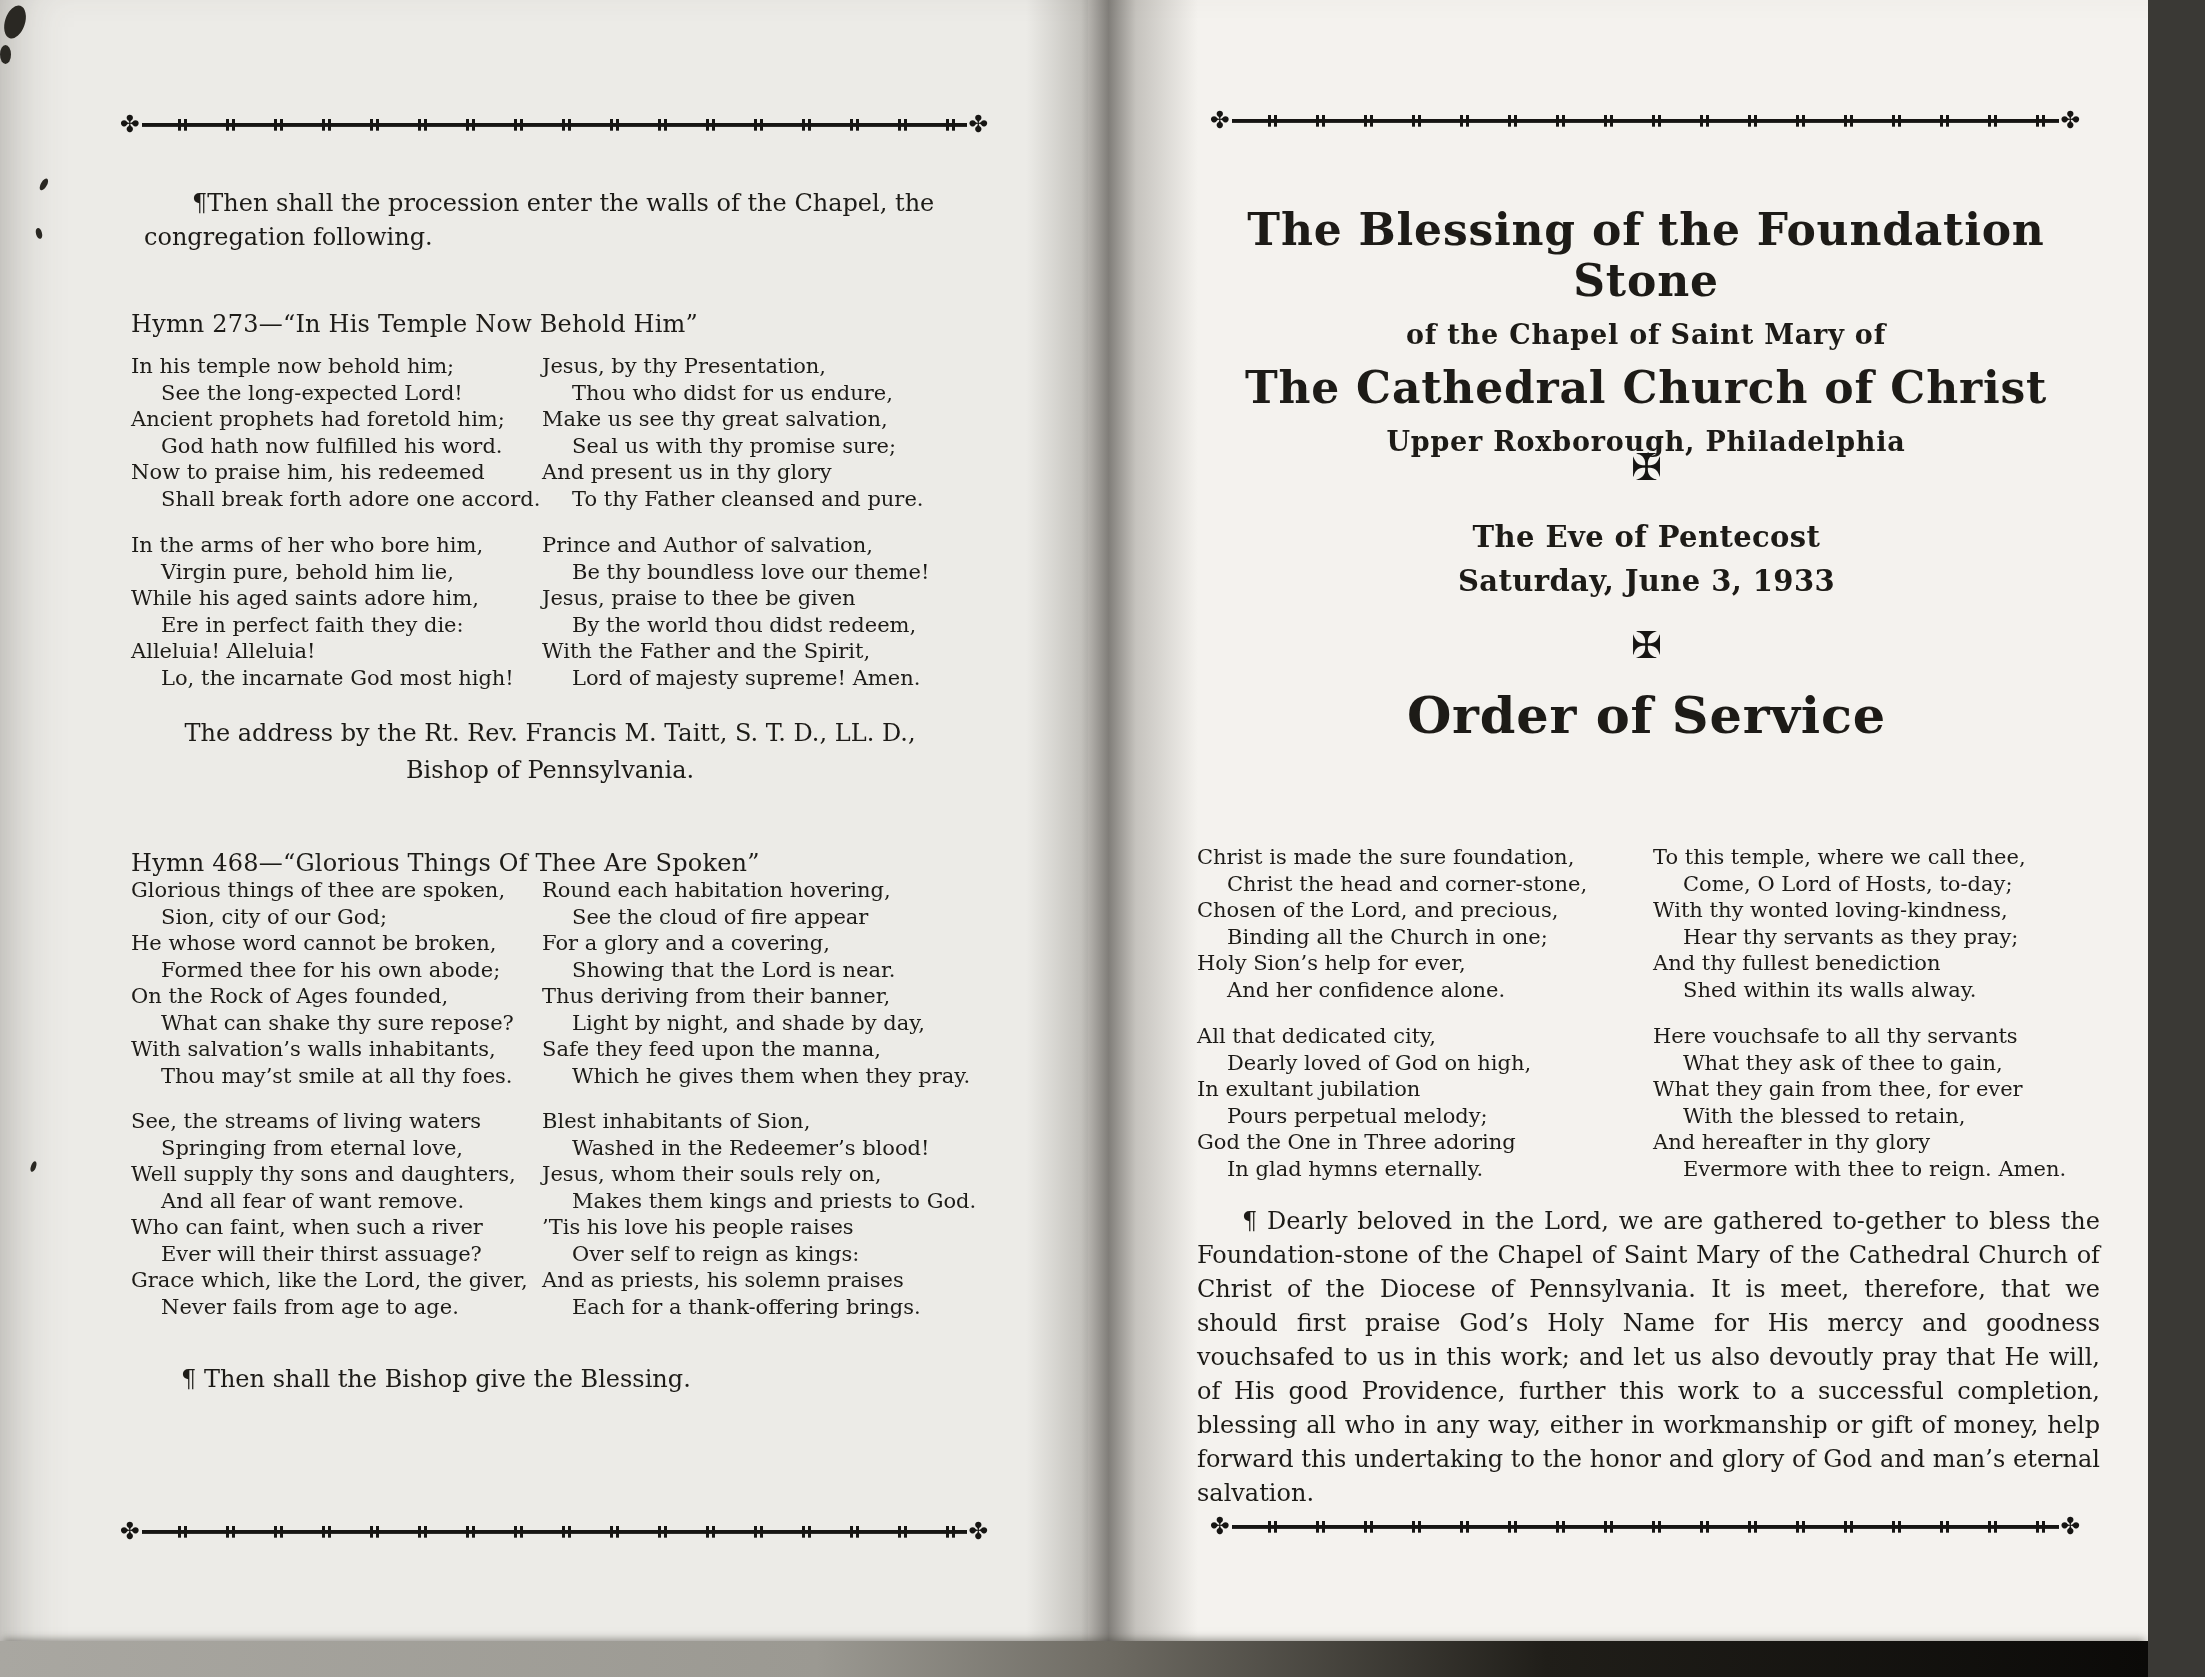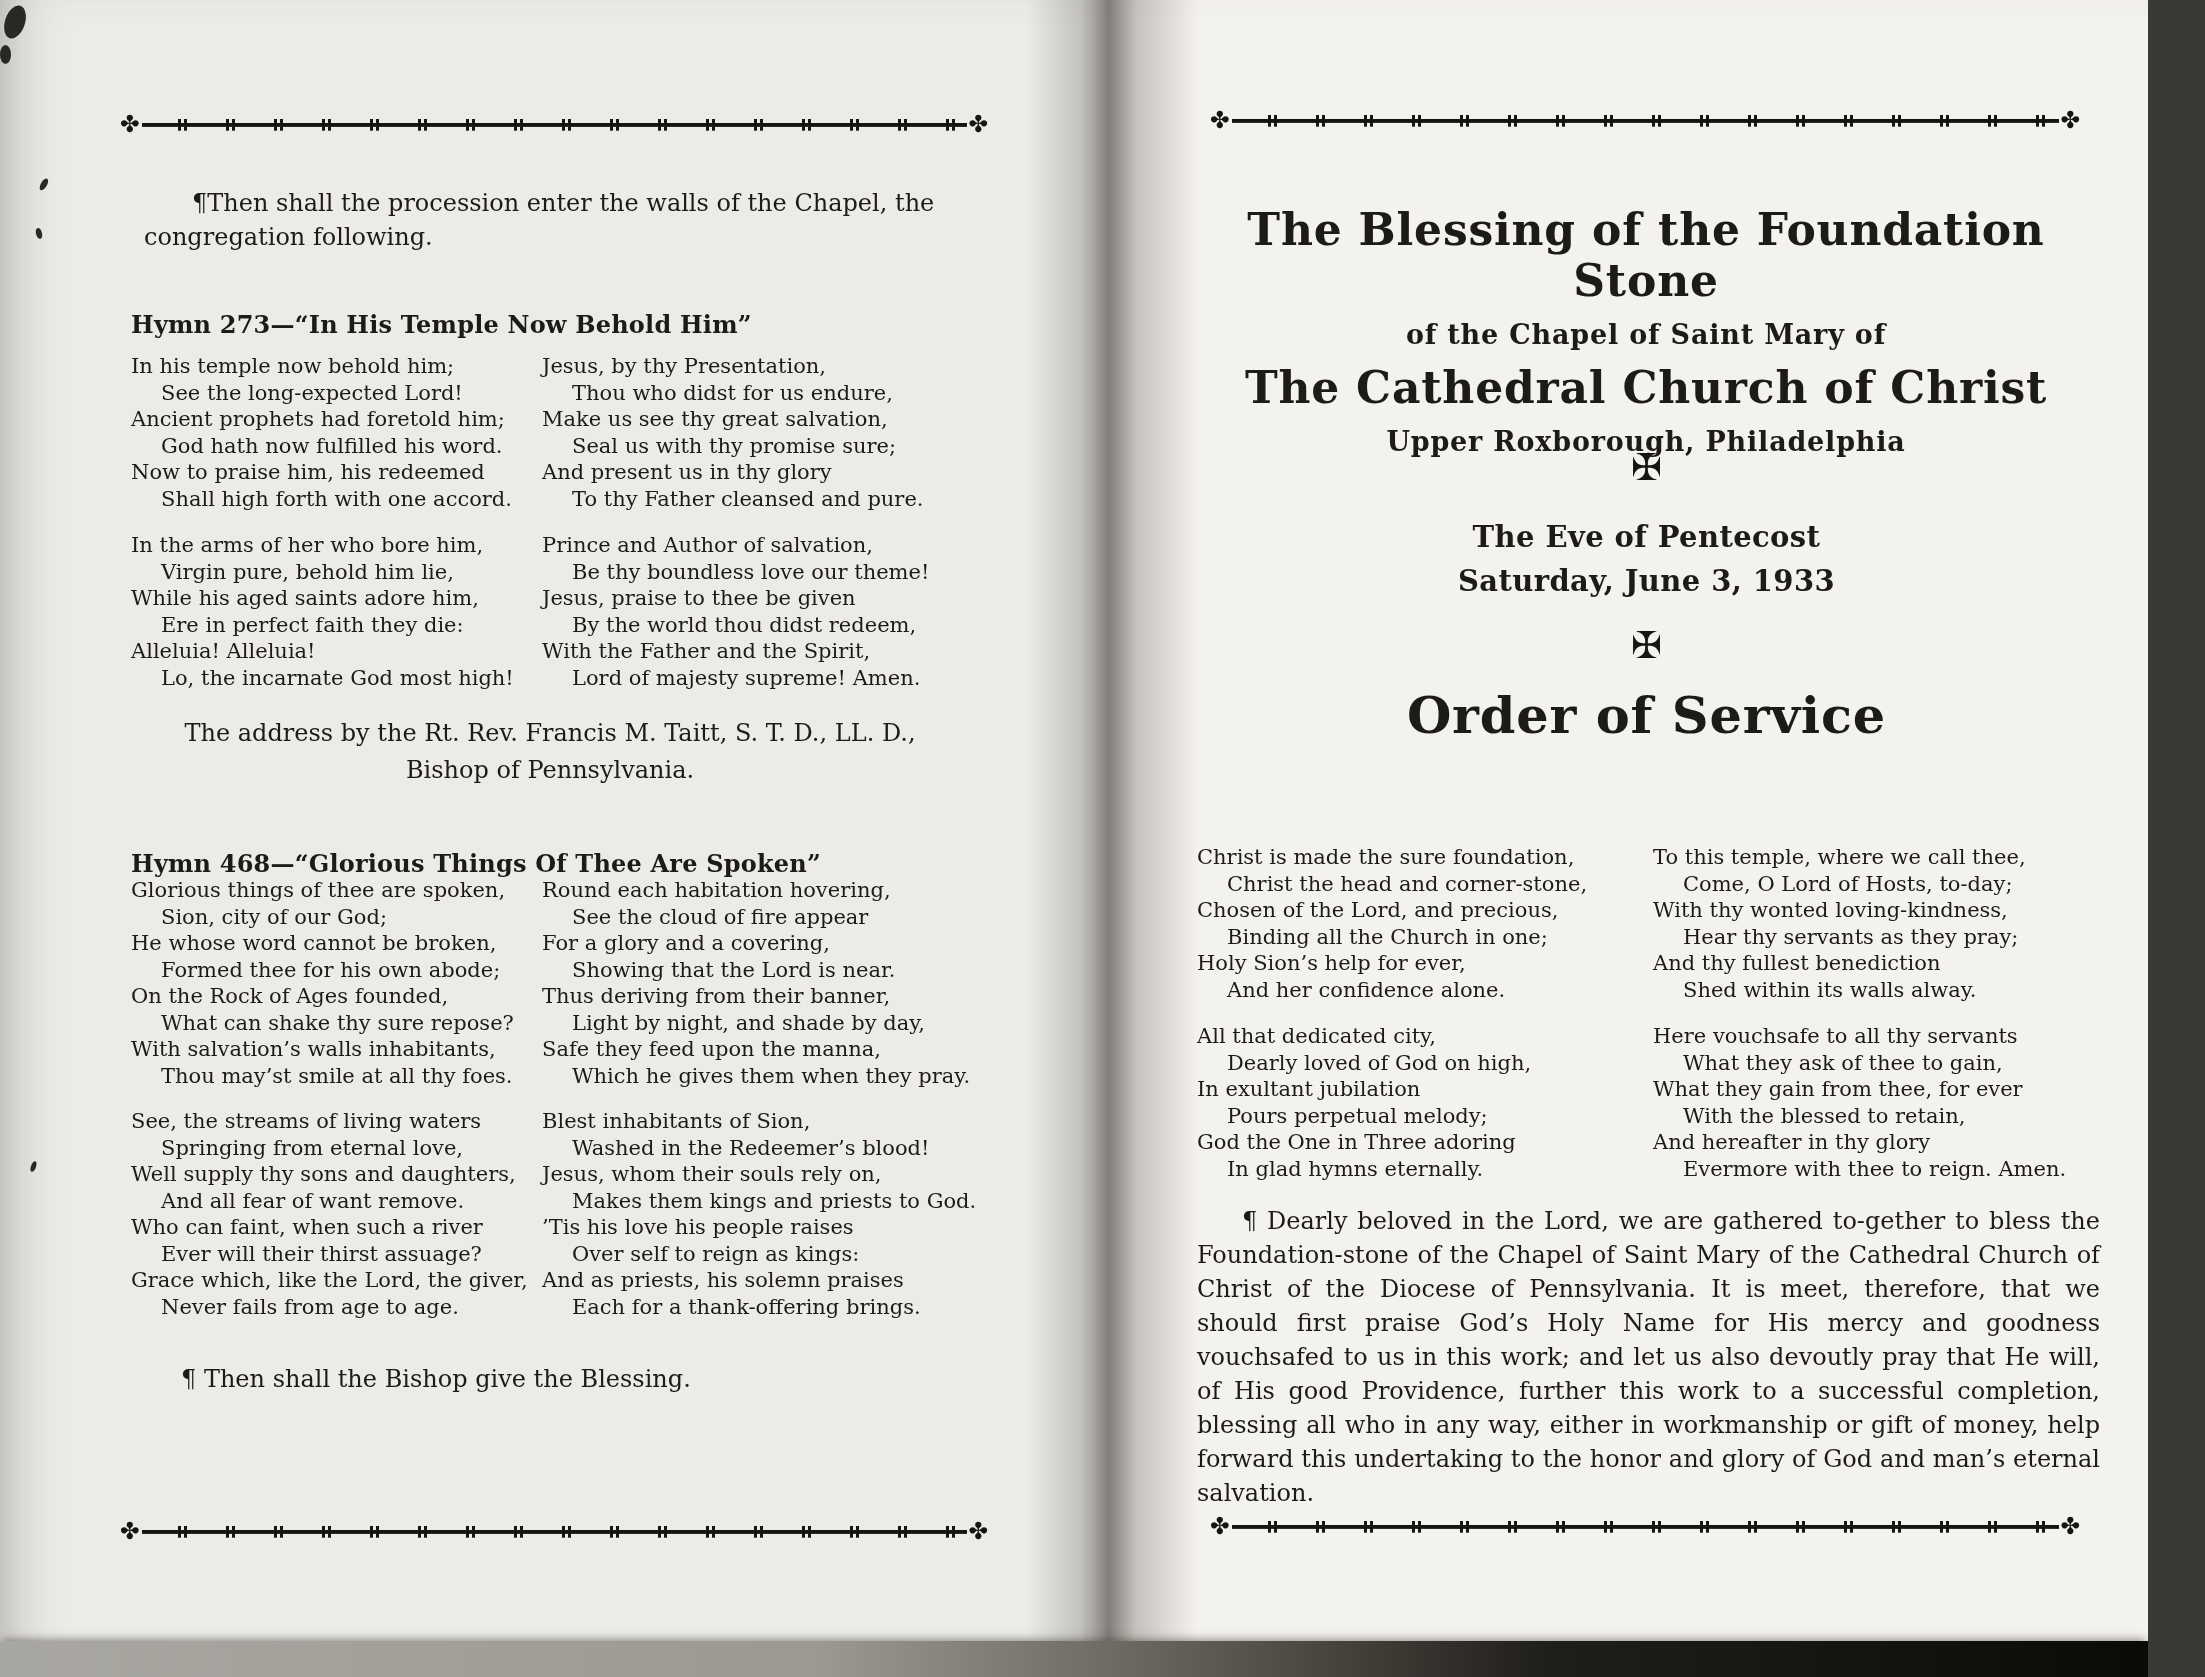--- a/index.html
+++ b/index.html
@@ -35,21 +35,21 @@
     content:"✤";
     position:absolute;top:50%;transform:translateY(-52%);
     font-family:"DejaVu Sans",sans-serif;
     font-size:23.4px;color:#161513;line-height:1;
   }
   .chain::before{left:-3.1px;}
   .chain::after{right:-3.1px;}
 
   .rubric{font-size:24px;line-height:34px;}
   .rubric-indent{text-indent:48px;}
-  .hymn-heading{font-size:24px;font-weight:bold;letter-spacing:0.2px;}
+  .hymn-heading{font-size:24px;font-weight:normal;letter-spacing:0.2px;}
   .columns{display:flex;}
   .verse-line{font-size:21px;line-height:26.5px;white-space:nowrap;}
   .verse-line.indent{padding-left:30px;}
   .stanza{margin-bottom:20px;}
   .stanza8{margin-bottom:19px;}
   .address{font-size:24px;line-height:37px;text-align:center;}
 
   .blackletter{font-weight:bold;letter-spacing:0.8px;}
   .title-block{position:absolute;text-align:center;}
   .t-big{font-size:44px;line-height:51px;}
@@ -81,21 +81,21 @@
     <div class="abs hymn-heading" style="left:131px;top:310px;">Hymn 273—“In His Temple Now Behold Him”</div>
 
     <div class="abs columns" style="left:131px;top:353px;width:862px;">
       <div style="width:411px;">
         <div class="stanza">
             <div class="verse-line">In his temple now behold him;</div>
             <div class="verse-line indent">See the long-expected Lord!</div>
             <div class="verse-line">Ancient prophets had foretold him;</div>
             <div class="verse-line indent">God hath now fulfilled his word.</div>
             <div class="verse-line">Now to praise him, his redeemed</div>
-            <div class="verse-line indent">Shall high forth with one accord.</div>
+            <div class="verse-line indent">Shall break forth adore one accord.</div>
           </div>
         <div class="stanza">
             <div class="verse-line">In the arms of her who bore him,</div>
             <div class="verse-line indent">Virgin pure, behold him lie,</div>
             <div class="verse-line">While his aged saints adore him,</div>
             <div class="verse-line indent">Ere in perfect faith they die:</div>
             <div class="verse-line">Alleluia! Alleluia!</div>
             <div class="verse-line indent">Lo, the incarnate God most high!</div>
           </div>
       </div>

